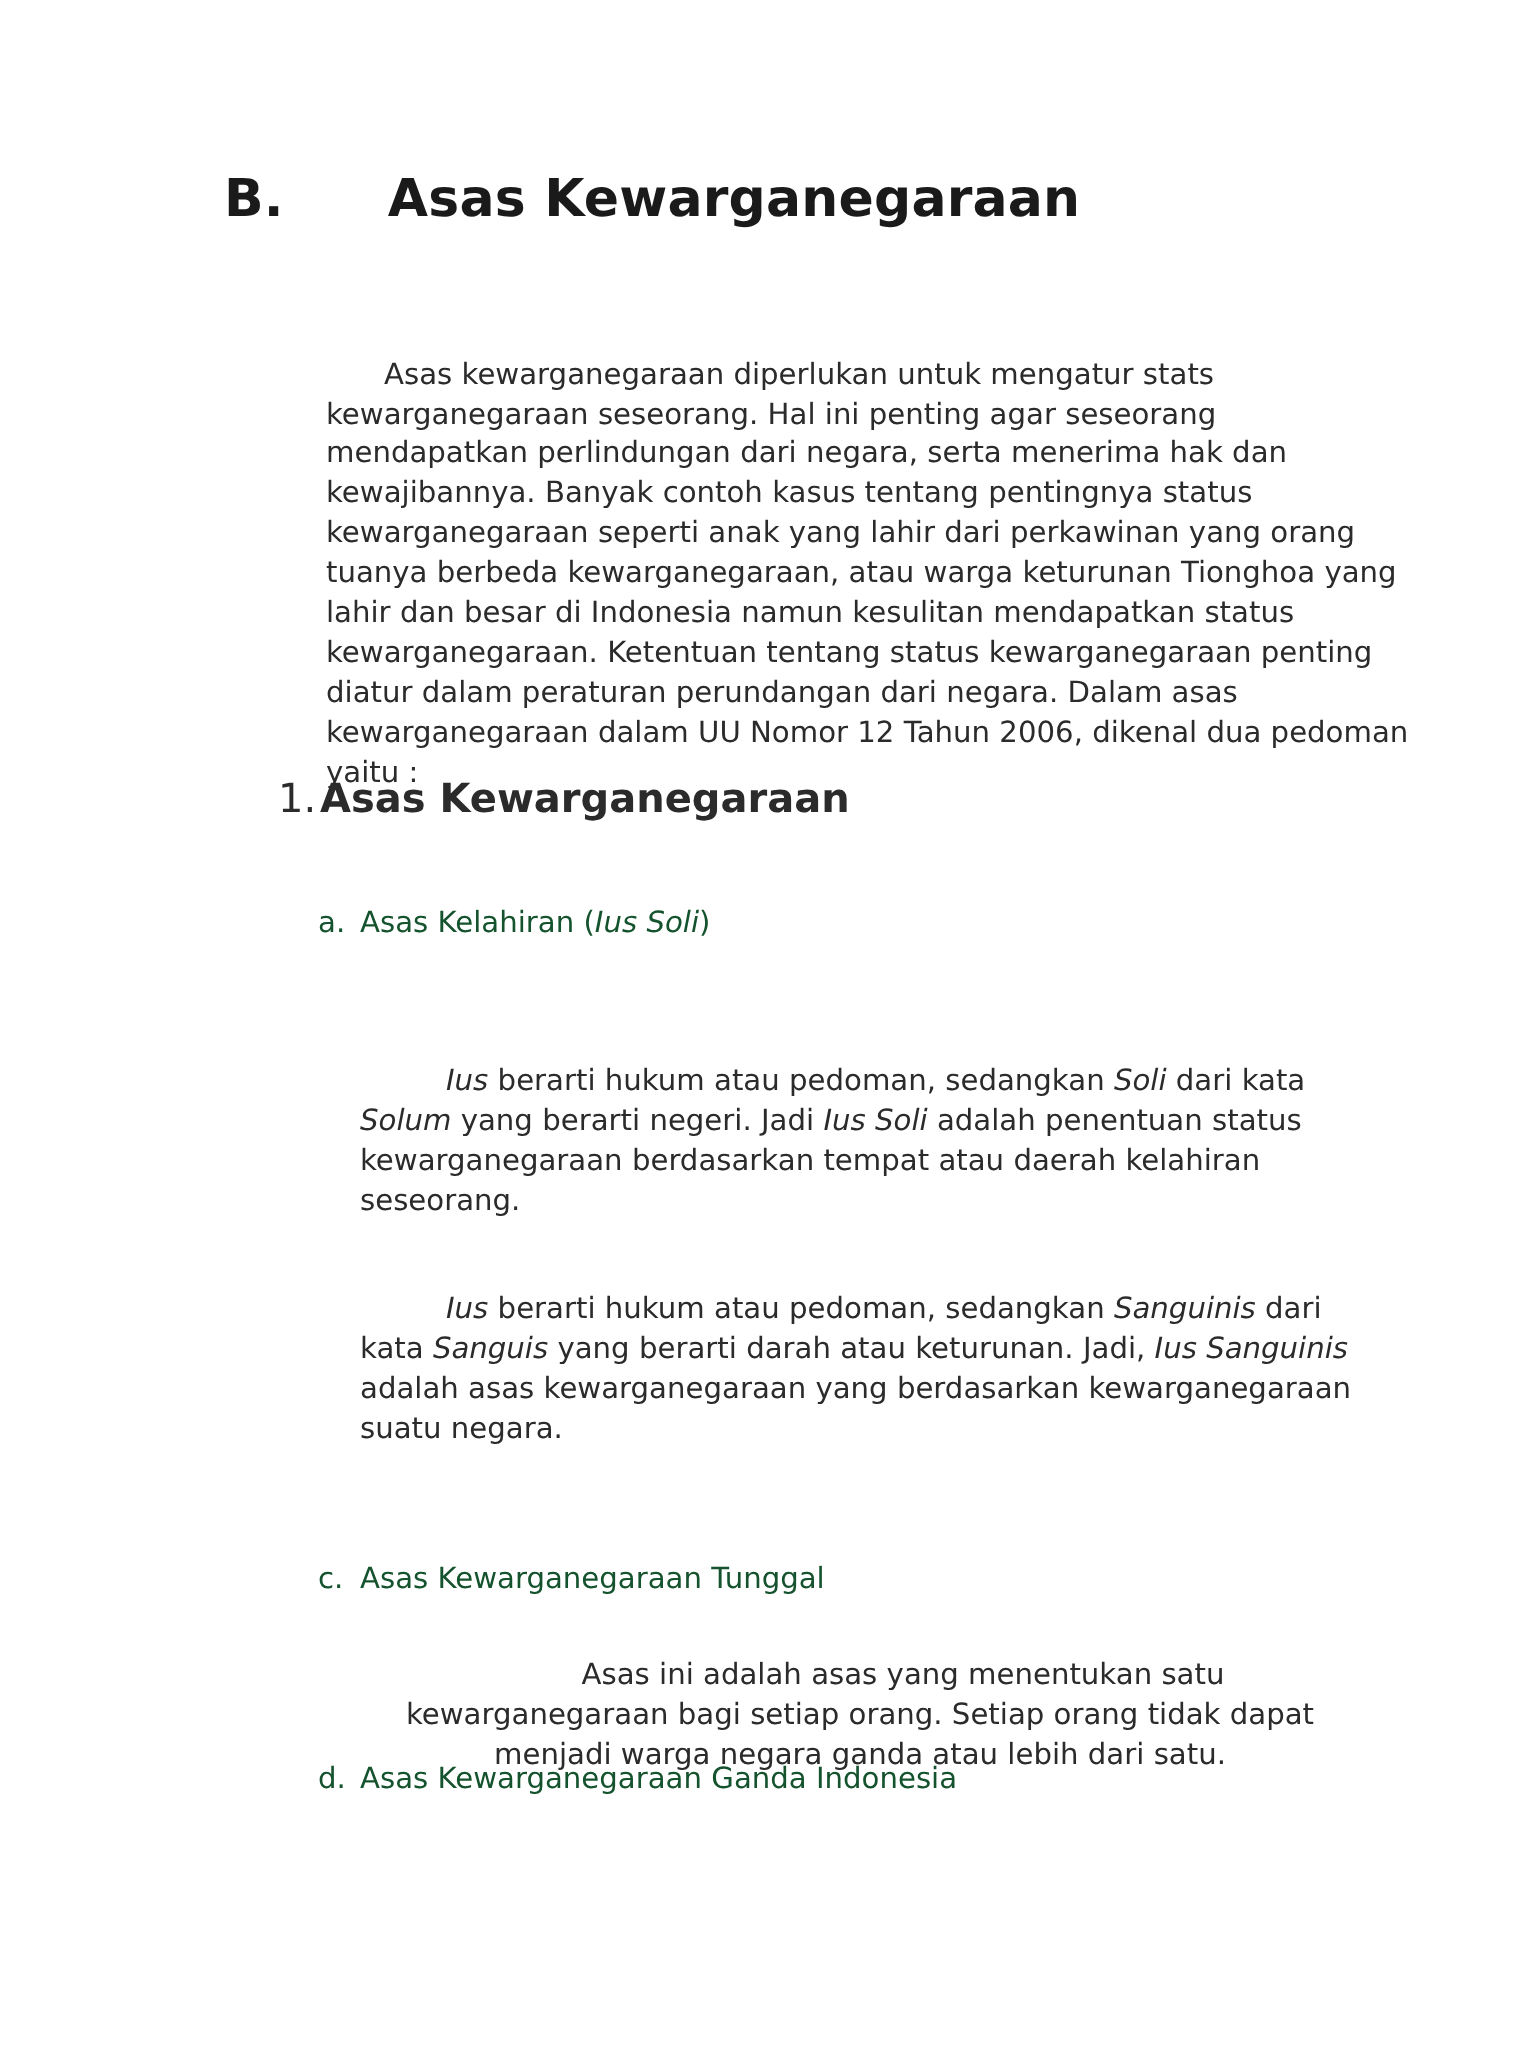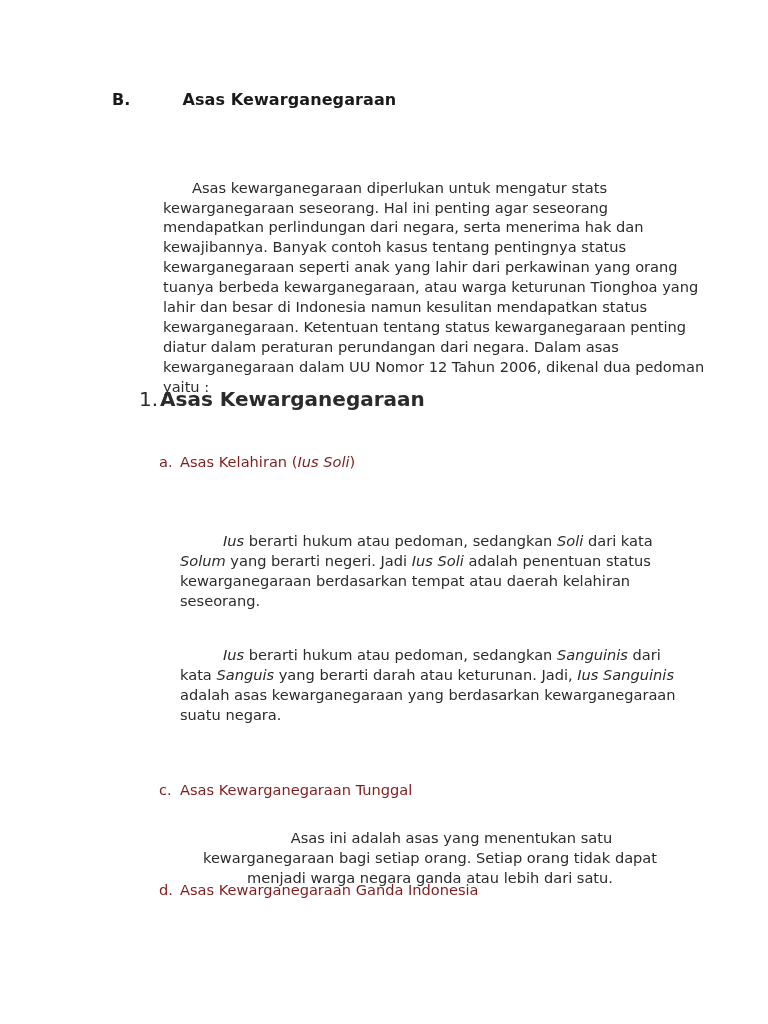--- a/index.html
+++ b/index.html
@@ -25,21 +25,21 @@
     width: 768px;
     height: 1024px;
     background: #ffffff;
   }
 
   
   .doc-heading {
     position: absolute;
     left: 112px;
     top: 86px;
-    font-size: 16px;
+    font-size: 26px;
     font-weight: bold;
     letter-spacing: 0.1px;
     color: #1a1a1a;
     white-space: pre;
     line-height: 28px;
   }
   .doc-heading .label { display: inline; }
   .doc-heading .gap { display: inline-block; width: 52px; }
   .doc-heading .title { display: inline; }
 
@@ -74,21 +74,21 @@
     font-weight: normal;
   }
   .num-item .text { font-weight: bold; }
 
   
   .sub-item {
     position: absolute;
     left: 159px;
     font-size: 14.6px;
     line-height: 20px;
-    color: #7f1d1d;
+    color: #14532d;
     white-space: pre;
   }
   .sub-item .marker {
     display: inline-block;
     width: 21px;
   }
   .sub-item .text { }
 
   .sub-a { top: 452px; }
   .sub-b { top: 601px; }

